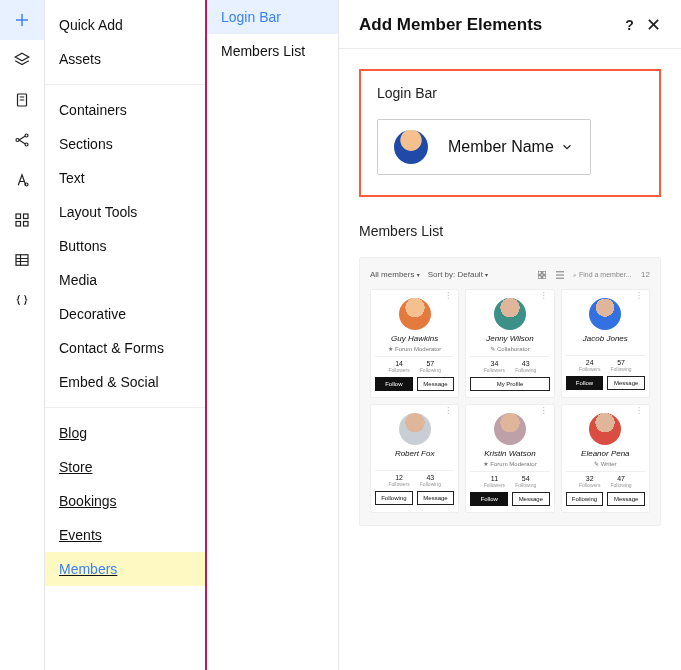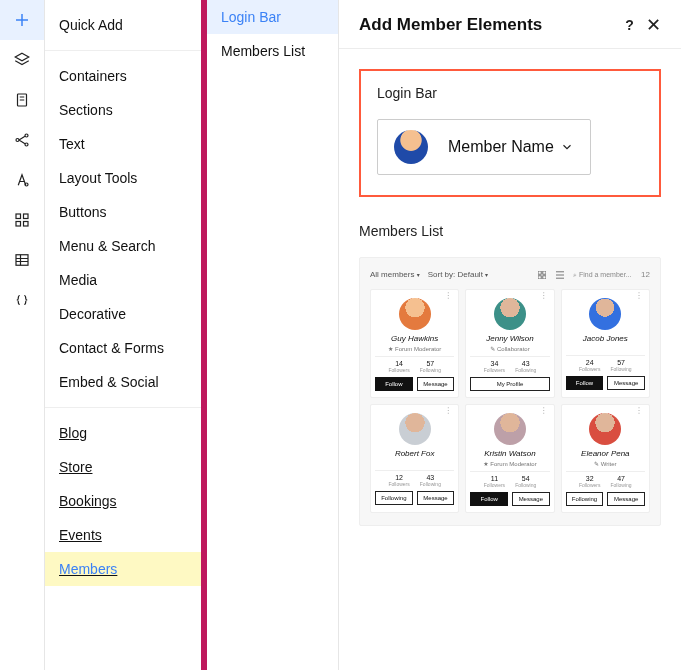--- a/index.html
+++ b/index.html
@@ -6,21 +6,21 @@
   html, body { margin:0; padding:0; font-family: -apple-system, "Helvetica Neue", Arial, sans-serif; font-size:14px; color:#111; }
   body { width:681px; height:670px; display:flex; background:#fff; overflow:hidden; }
 
   
   .rail { flex:0 0 44px; border-right:1px solid #e6e6e6; display:flex; flex-direction:column; align-items:center; }
   .rail-item { width:44px; height:40px; display:flex; align-items:center; justify-content:center; color:#222; }
   .rail-item.active { background:#e8f1ff; color:#3b82f6; }
   .rail-item svg { width:18px; height:18px; }
 
   
-  .col1 { flex:0 0 162px; border-right:6px solid #be185d; overflow:auto; }
+  .col1 { flex:0 0 162px; border-right:2px solid #be185d; overflow:auto; }
   .col1 .group { border-bottom:1px solid #eee; padding:8px 0; }
   .col1 .group:last-child { border-bottom:none;text-decoration:underline; }
   .cat-item { padding:9px 14px; font-size:14px; cursor:pointer; }
   .cat-item.selected { background:#fef9c3; color:#3b82f6; }
 
   
   .col2 { flex:0 0 132px; border-right:1px solid #e6e6e6; }
   .sub-item { padding:9px 14px; font-size:14px; cursor:pointer; }
   .sub-item.selected { background:#e8f1ff; color:#3b82f6; }
 
@@ -124,28 +124,28 @@
   <div class="rail-item">
     <svg viewBox="0 0 24 24" fill="none" stroke="currentColor" stroke-width="1.6">
         <path d="M9 6c-2 0-2 2-2 4s-1 2-2 2c1 0 2 0 2 2s0 4 2 4M15 6c2 0 2 2 2 4s1 2 2 2c-1 0-2 0-2 2s0 4-2 4"></path>
       </svg>
   </div>
 </div>
 
 <div class="col1">
   <div class="group" id="g1">
       <div class="cat-item">Quick Add</div>
+      <div class="cat-item">Assets</div>
     </div>
   <div class="group" id="g2">
       <div class="cat-item">Containers</div>
       <div class="cat-item">Sections</div>
       <div class="cat-item">Text</div>
       <div class="cat-item">Layout Tools</div>
       <div class="cat-item">Buttons</div>
-      <div class="cat-item">Menu &amp; Search</div>
       <div class="cat-item">Media</div>
       <div class="cat-item">Decorative</div>
       <div class="cat-item">Contact &amp; Forms</div>
       <div class="cat-item">Embed &amp; Social</div>
     </div>
   <div class="group" id="g3">
       <div class="cat-item">Blog</div>
       <div class="cat-item">Store</div>
       <div class="cat-item">Bookings</div>
       <div class="cat-item">Events</div>

